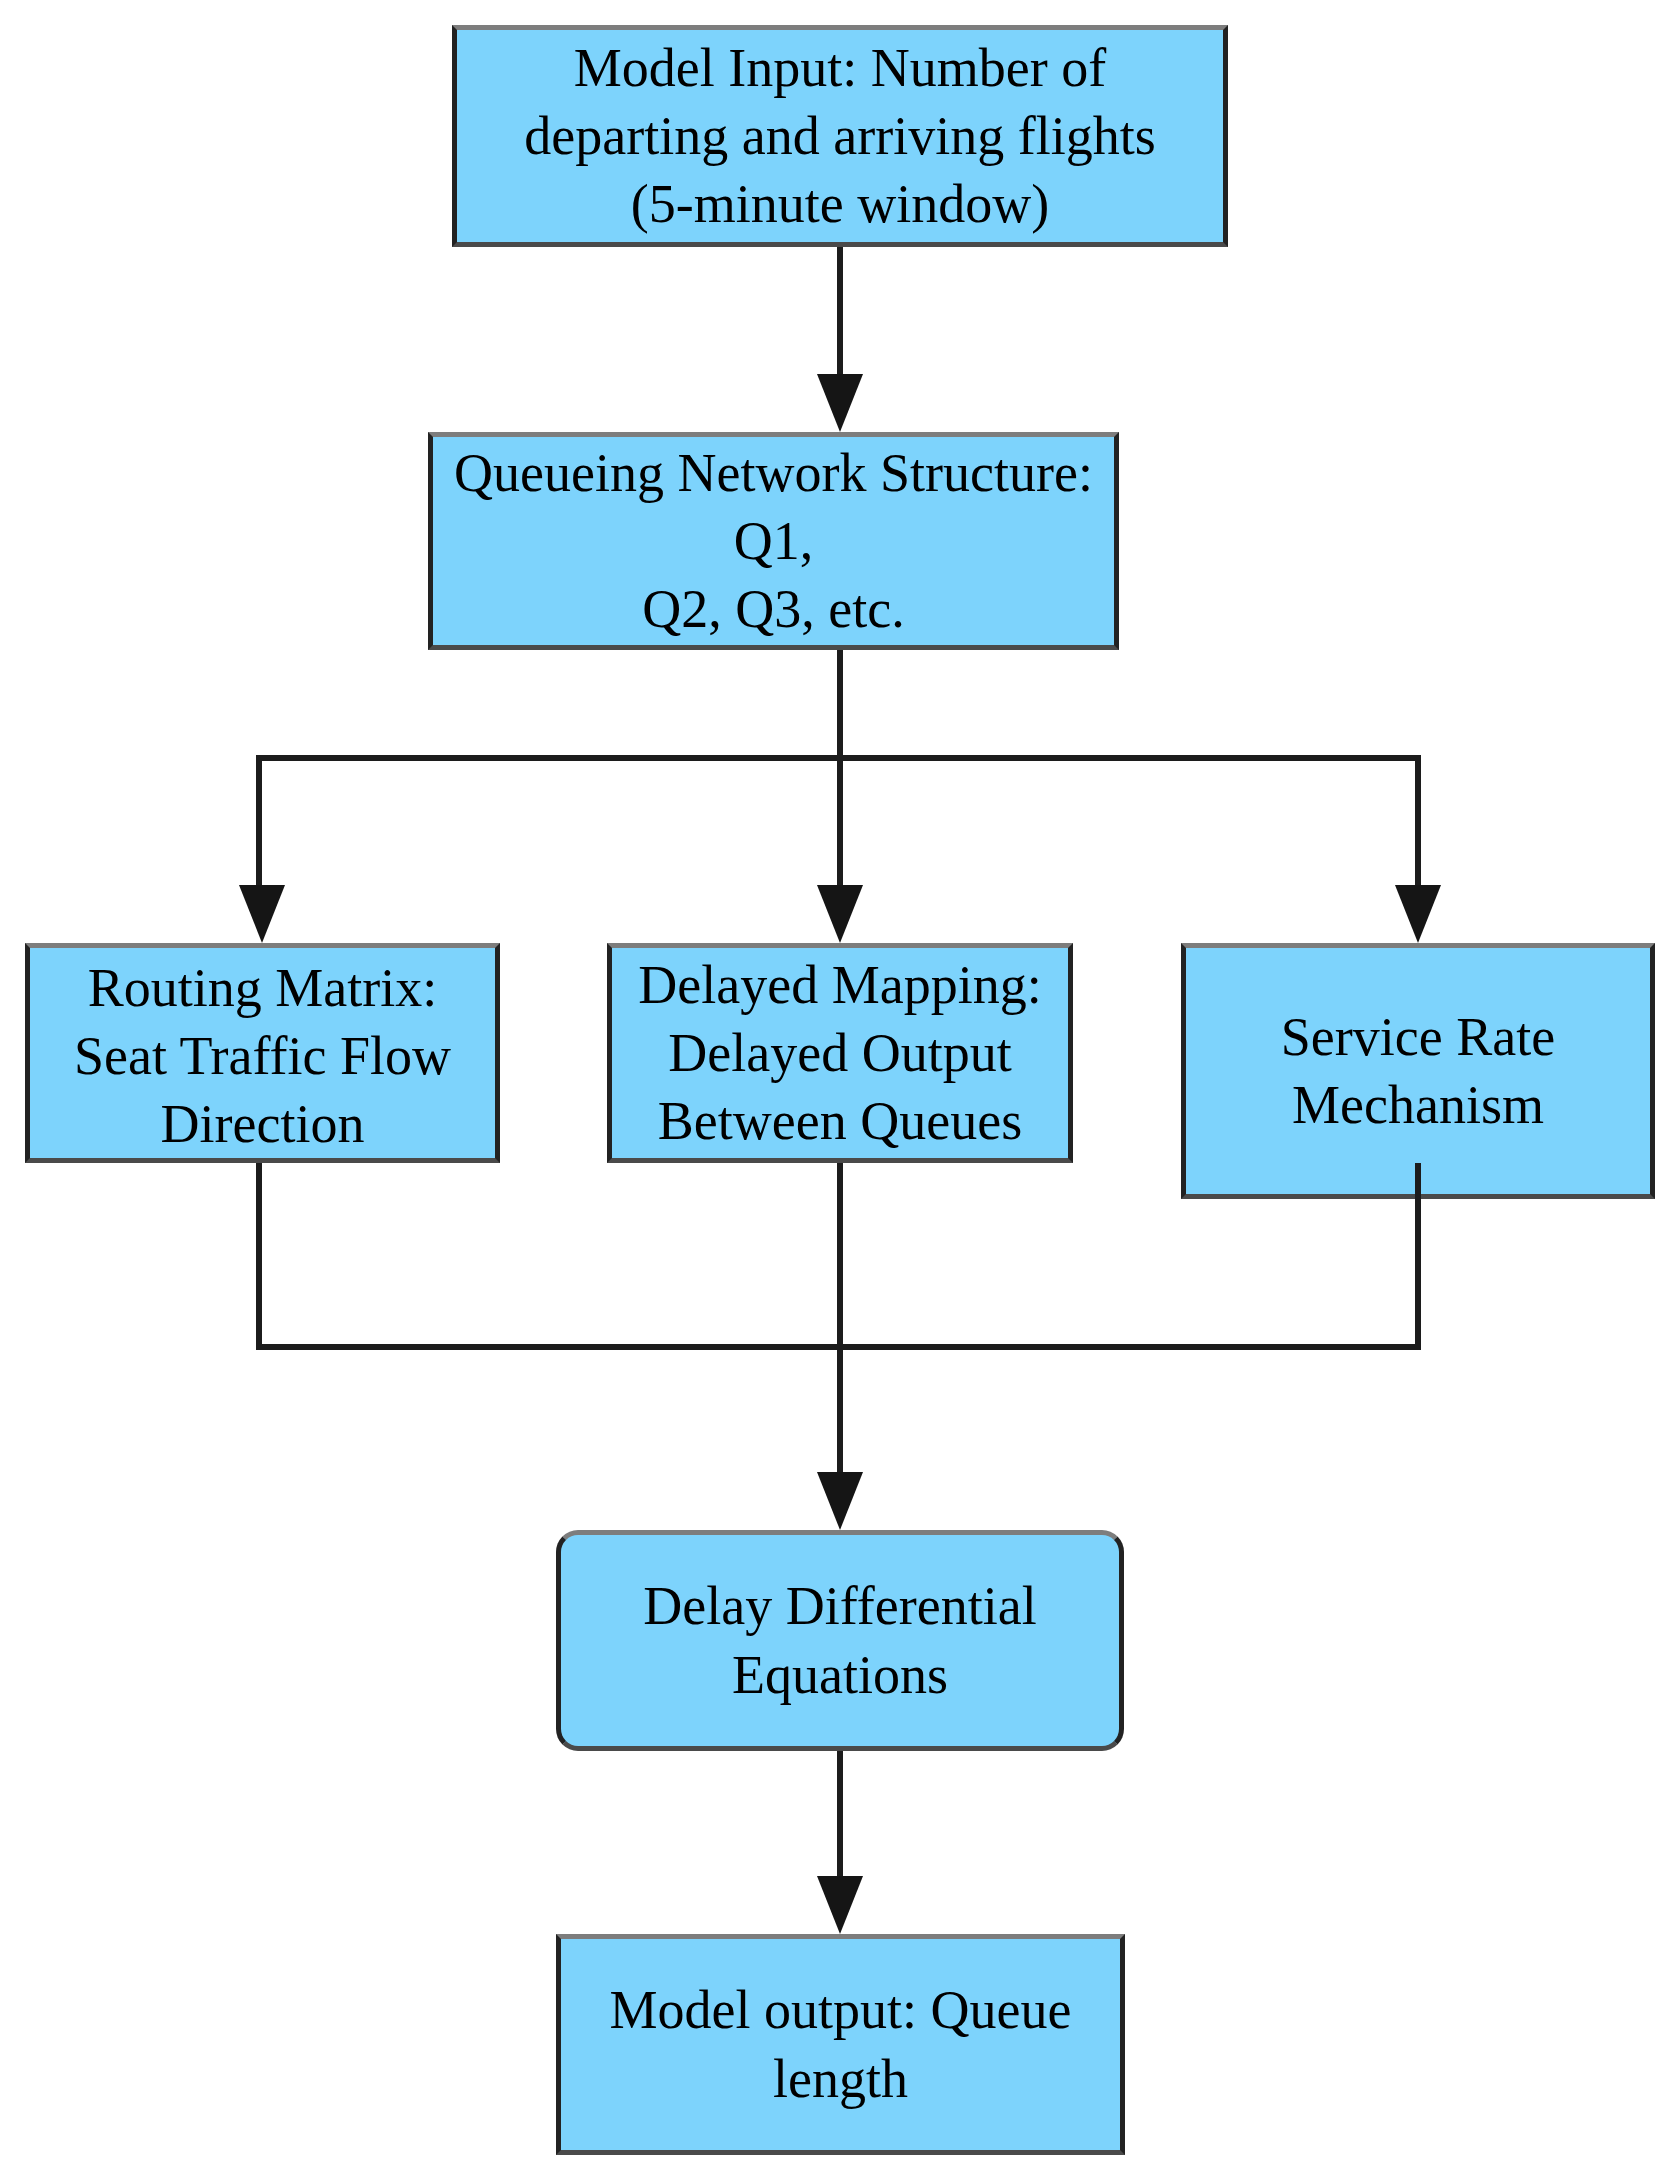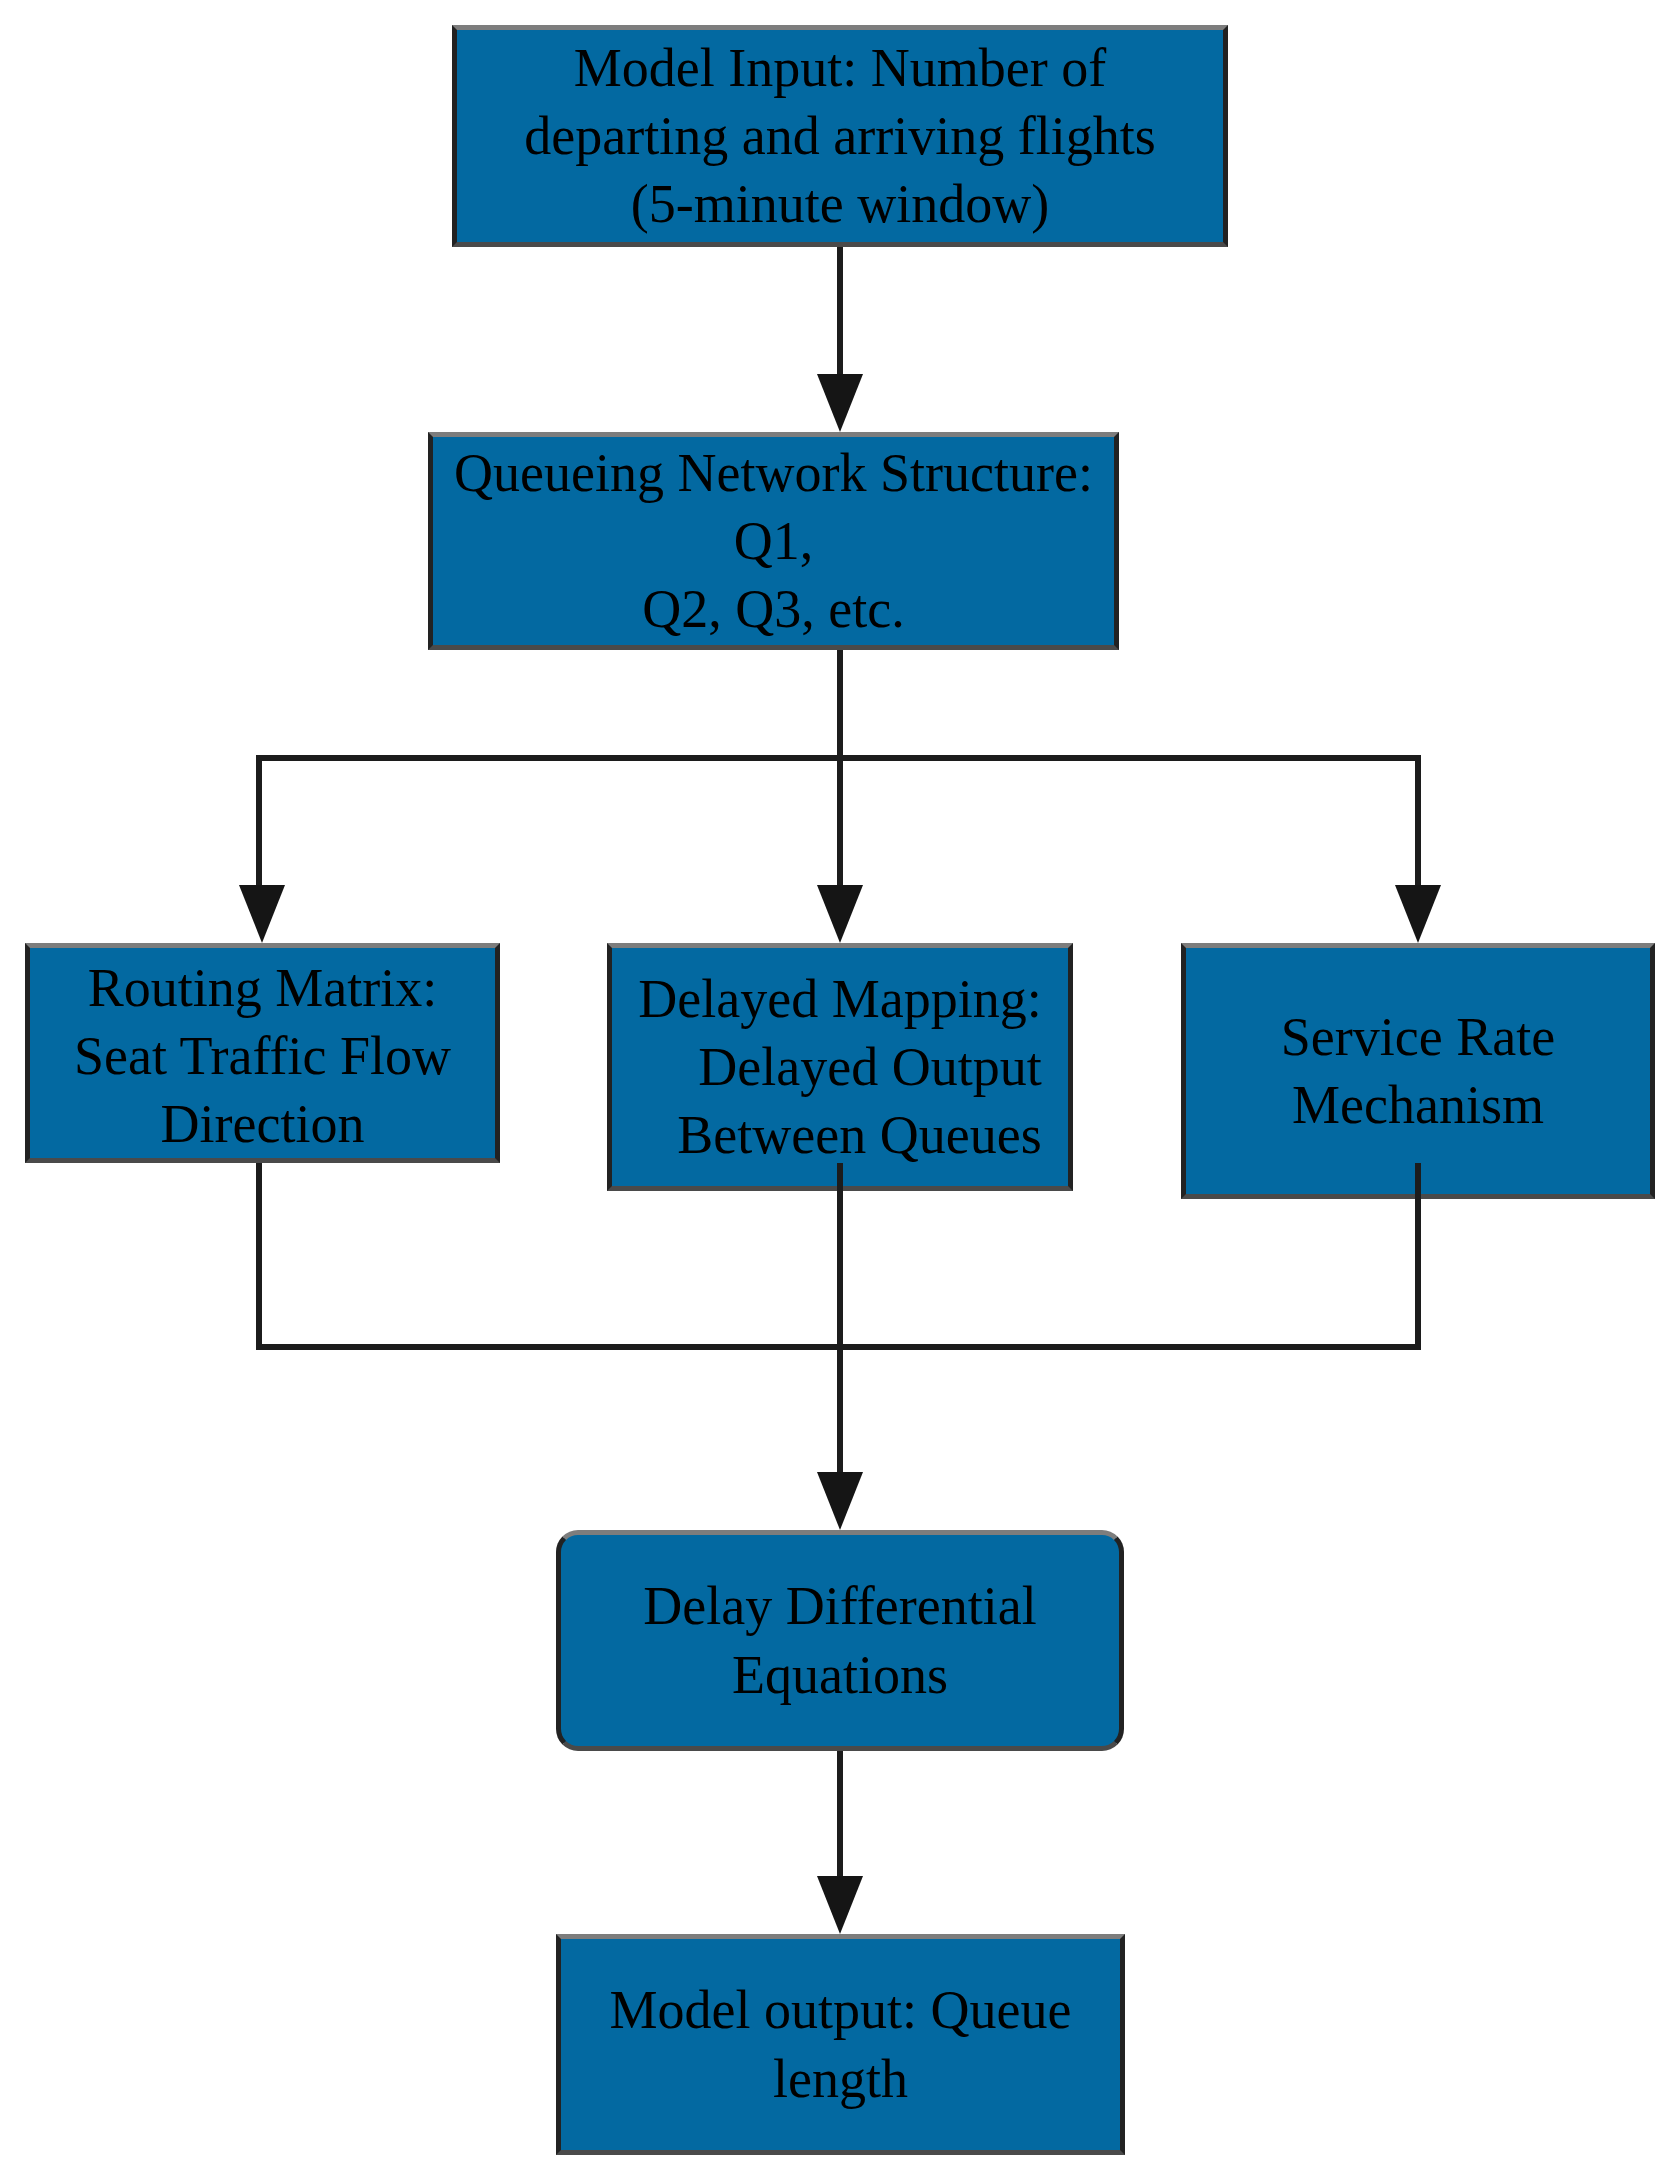--- a/index.html
+++ b/index.html
@@ -11,21 +11,21 @@
     position: relative;
     width: 1676px;
     height: 2178px;
     background: #ffffff;
     font-family: "Liberation Serif", "DejaVu Serif", serif;
     overflow: hidden;
   }
   .node {
     position: absolute;
     box-sizing: border-box;
-    background: #0369a1;
+    background: #7dd3fc;
     border: 5px solid;
     border-color: #7d7d7d #222222 #4a4a4a #222222;
     display: flex;
     align-items: center;
     justify-content: center;
     text-align: center;
     padding: 0 12px;
   }
   .node .label {
     font-size: 54px;
@@ -43,21 +43,21 @@
     height: 0;
     border-left: 23px solid transparent;
     border-right: 23px solid transparent;
     border-top: 58px solid #151515;
   }
 
   
   #n-model-input        { left: 452px;  top: 25px;   width: 776px; height: 222px; }
   #n-queueing-network   { left: 428px;  top: 432px;  width: 691px; height: 218px; }
   #n-routing-matrix     { left: 25px;   top: 943px;  width: 475px; height: 220px; align-items: flex-end; }
-  #n-delayed-mapping    { left: 607px;  top: 943px;  width: 466px; height: 248px; text-align: right; }
+  #n-delayed-mapping    { left: 607px;  top: 943px;  width: 466px; height: 220px; }
   #n-service-rate       { left: 1181px; top: 943px;  width: 474px; height: 256px; }
   #n-delay-differential { left: 556px;  top: 1530px; width: 568px; height: 221px; border-radius: 22px; }
   #n-model-output       { left: 556px;  top: 1934px; width: 569px; height: 221px; }
 
   
   #e-b1-b2-stem   { left: 837px;  top: 247px;  width: 6px;    height: 138px; }
   #a-b1-b2        { left: 817px;  top: 374px;  }
   #e-b2-stem      { left: 837px;  top: 650px;  width: 6px;    height: 238px; }
   #e-branch-bar   { left: 259px;  top: 755px;  width: 1162px; height: 6px;   }
   #e-bar-left     { left: 256px;  top: 755px;  width: 6px;    height: 133px; }

